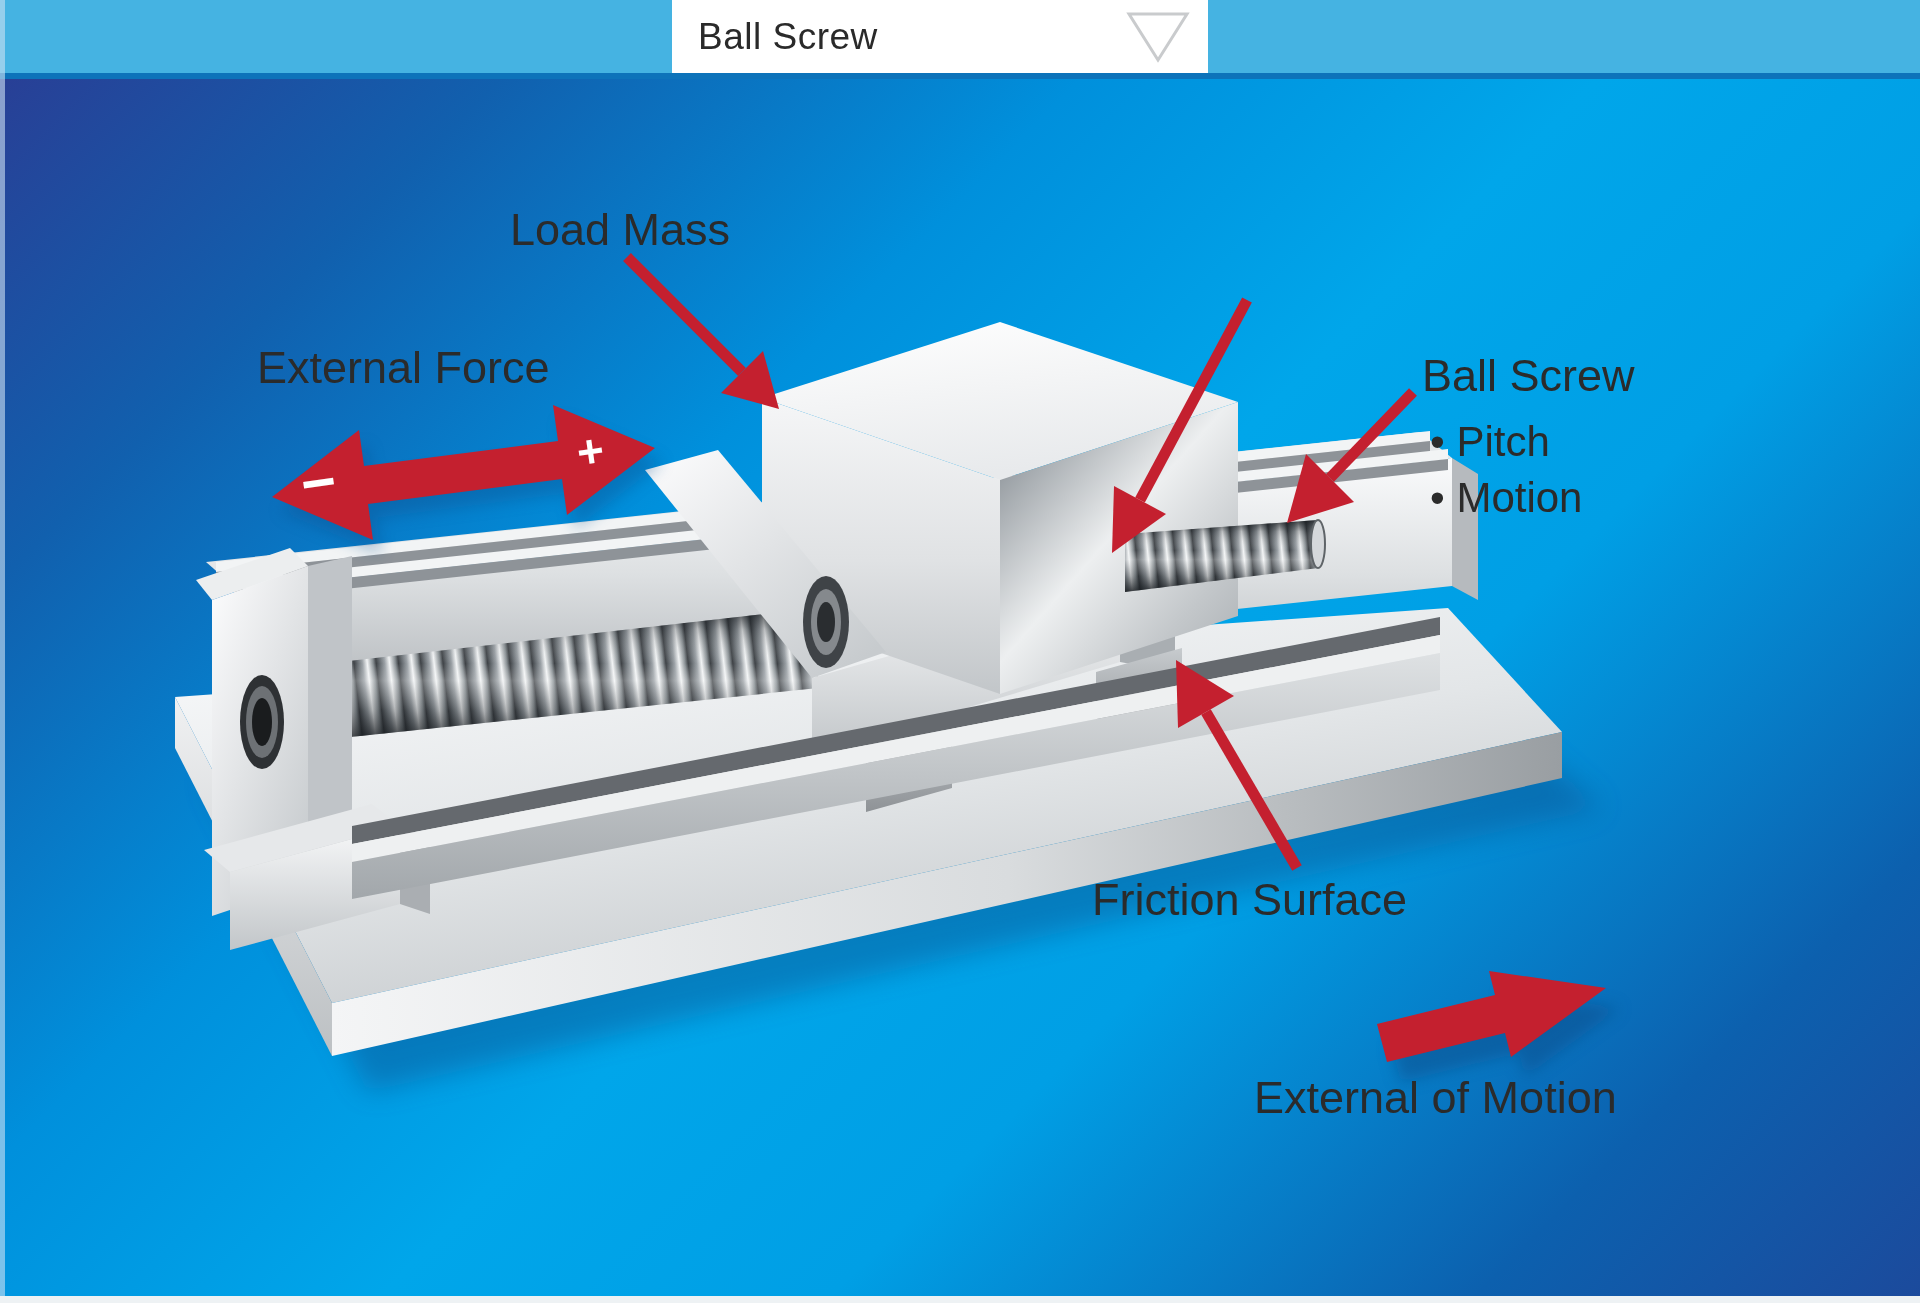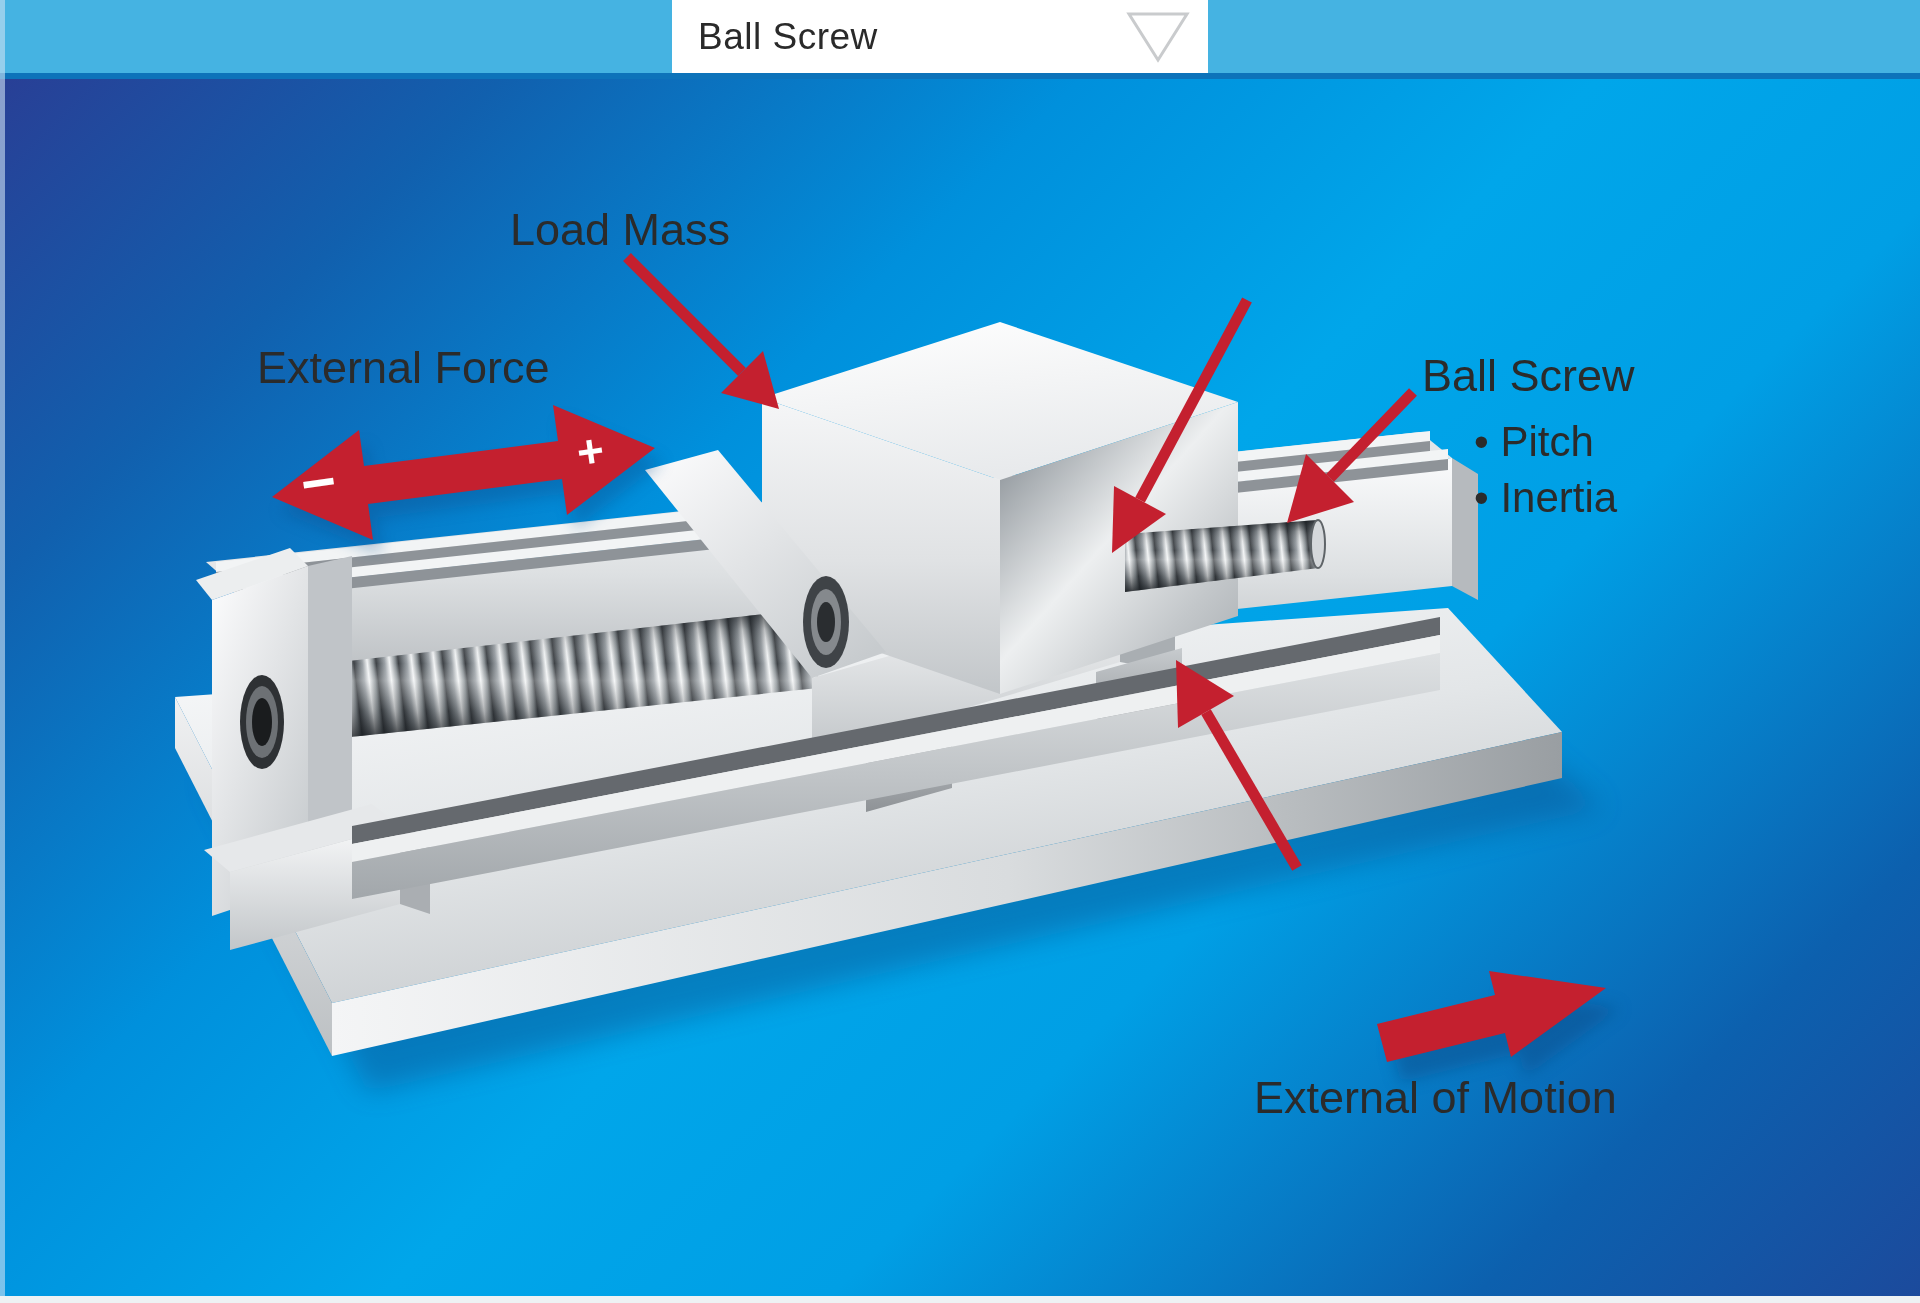--- a/index.html
+++ b/index.html
@@ -17,21 +17,21 @@
   }
   .dropdown-text{margin-left:26px;font-size:37px;color:#2a2a2a;letter-spacing:0.5px;}
   .dropdown-caret{position:absolute;right:18px;top:11px;}
   
   .edge-left{position:absolute;left:0;top:0;width:5px;height:1303px;background:rgba(205,225,243,.6);z-index:40;}
   .edge-bottom{position:absolute;left:0;top:1296px;width:1920px;height:7px;background:#eef2f4;z-index:40;}
   
   .scene{position:absolute;left:0;top:0;width:1920px;height:1303px;z-index:10;}
   
   .lbl{position:absolute;color:#2b2b2b;font-size:45px;white-space:nowrap;z-index:20;}
-  .lbl-bullets{position:absolute;left:1430px;top:414px;z-index:20;color:#2b2b2b;font-size:42px;line-height:56px;white-space:nowrap;margin-left:44px;}
+  .lbl-bullets{position:absolute;left:1430px;top:414px;z-index:20;color:#2b2b2b;font-size:42px;line-height:56px;white-space:nowrap;}
   .sign{position:absolute;color:#ffffff;font-weight:bold;z-index:21;transform:rotate(-8deg);}
   .sign-plus{left:577px;top:424px;font-size:46px;}
   .sign-minus{left:301px;top:448px;font-size:60px;}
 </style>
 </head>
 <body>
 
 <div class="stage">
 
   <svg class="scene" viewBox="0 0 1920 1303">
@@ -224,24 +224,25 @@
   <div class="lbl" style="left:510px;top:204px">Load Mass</div>
   <div class="lbl" style="left:1422px;top:350px">Ball Screw</div>
 
   <div class="lbl-bullets">
     <div>
       <span>•</span>
       <span>Pitch</span>
     </div>
     <div>
       <span>•</span>
-      <span>Inertia</span>
+      <span>Motion</span>
     </div>
   </div>
 
+  <div class="lbl" style="left:1092px;top:874px">Friction Surface</div>
   <div class="lbl" style="left:1254px;top:1072px">External of Motion</div>
 
   <span class="sign sign-plus">+</span>
   <span class="sign sign-minus">−</span>
 
   <div class="header"></div>
   <div class="header-underline"></div>
 
   <div class="dropdown">
     <span class="dropdown-text">Ball Screw</span>

